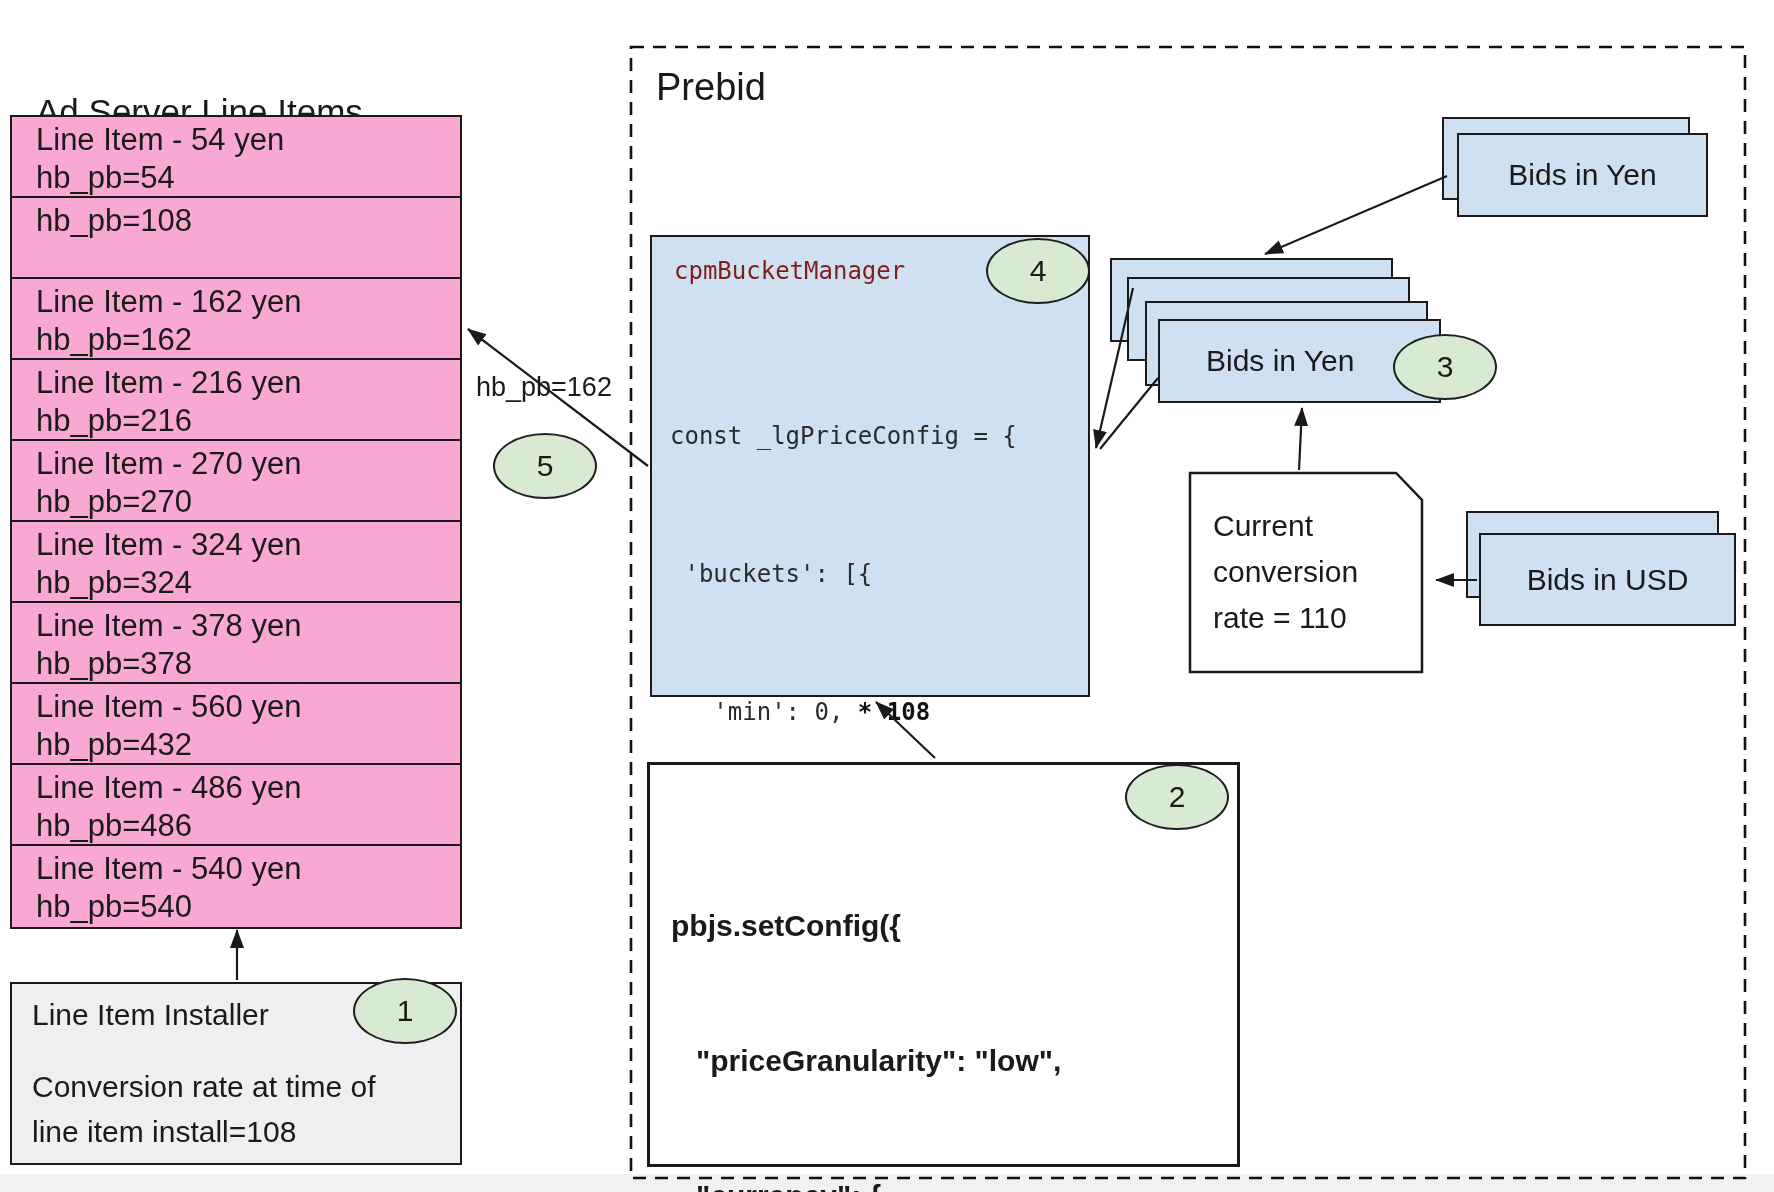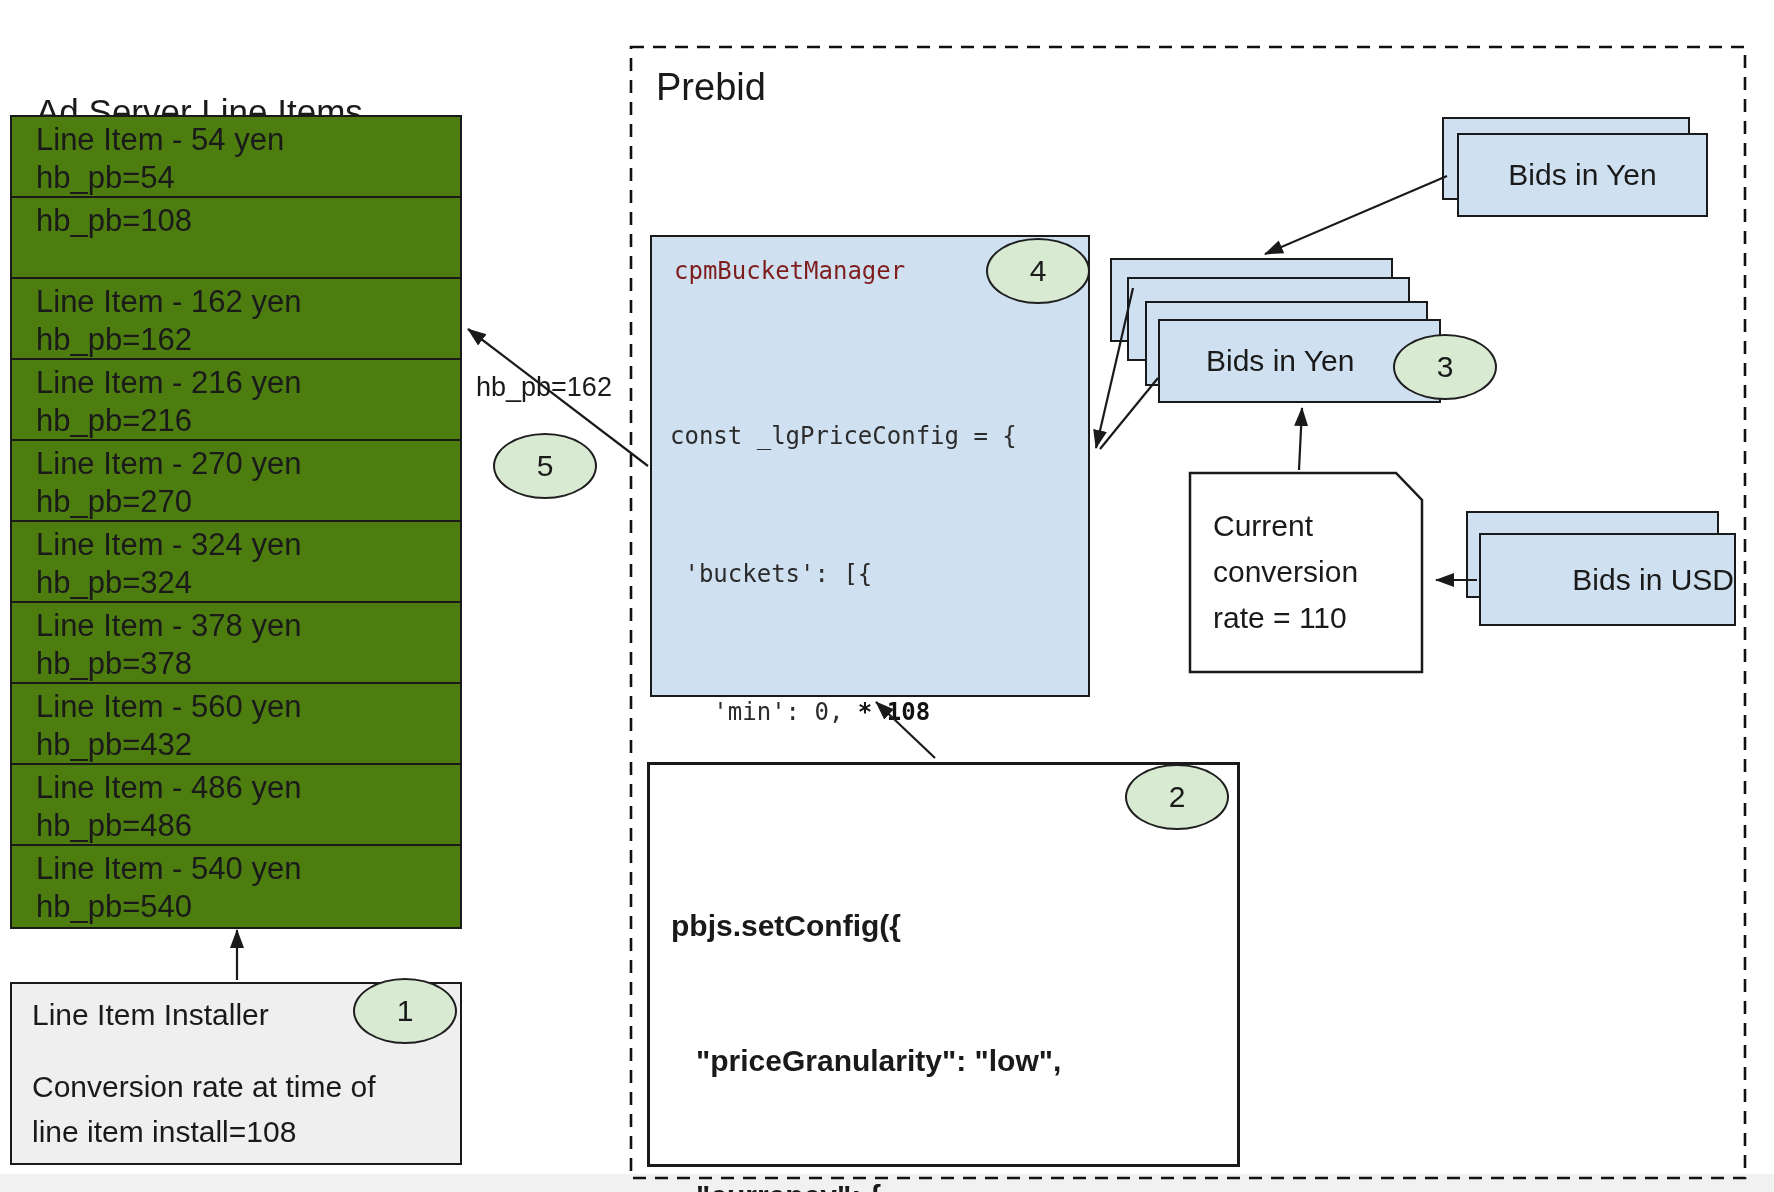--- a/index.html
+++ b/index.html
@@ -6,21 +6,21 @@
   .canvas{
     position:relative;width:1774px;height:1192px;background:#ffffff;
     font-family:"Liberation Sans",sans-serif;color:#1a1a1a;overflow:hidden;
   }
   .box{position:absolute;box-sizing:border-box;border:2px solid #1a1a1a;}
   .bluecard{background:#CFE1F1;}
 
   .bottom-strip{position:absolute;left:0;top:1174px;width:1774px;height:18px;background:#f1f1f1;z-index:0;}
 
   .left-title{position:absolute;left:36px;top:48px;font-size:35px;z-index:2;margin-top:44px;}
-  .li-table{position:absolute;left:10px;top:115px;width:452px;height:814px;background:#4d7c0f;border:2px solid #1a1a1a;box-sizing:border-box;z-index:2;}
+  .li-table{position:absolute;left:10px;top:115px;width:452px;height:814px;background:#f9a8d4;border:2px solid #1a1a1a;box-sizing:border-box;z-index:2;}
   .li-row{height:81px;border-bottom:2px solid #1a1a1a;box-sizing:border-box;padding:4px 0 0 24px;font-size:31px;line-height:38px;}
   .li-row:last-child{border-bottom:none;}
 
   .installer{position:absolute;left:10px;top:982px;width:452px;height:183px;background:#EFEFEF;border:2px solid #1a1a1a;box-sizing:border-box;padding:14px 0 0 20px;font-size:30px;z-index:2;}
   .inst-desc{margin-top:32px;line-height:45px;}
 
   .prebid-title{position:absolute;left:656px;top:66px;font-size:38px;z-index:2;}
 
   .cpm-box{position:absolute;left:650px;top:235px;width:440px;height:462px;background:#CFE1F1;border:2px solid #1a1a1a;box-sizing:border-box;z-index:2;}
   .cpm-label{position:absolute;left:22px;top:20px;font-family:"DejaVu Sans Mono",monospace;font-size:24px;color:#7f1d1d;}
@@ -33,21 +33,21 @@
   .stk{position:absolute;box-sizing:border-box;border:2px solid #1a1a1a;background:#CFE1F1;z-index:2;}
   .stk1{left:1110px;top:258px;width:283px;height:84px;}
   .stk2{left:1127px;top:277px;width:283px;height:84px;}
   .stk3{left:1145px;top:301px;width:283px;height:85px;}
   .stk4{left:1158px;top:319px;width:283px;height:84px;display:flex;align-items:center;padding-left:46px;font-size:30px;}
 
   .tr-back{left:1442px;top:117px;width:248px;height:83px;z-index:2;}
   .tr-front{left:1457px;top:133px;width:251px;height:84px;display:flex;align-items:center;justify-content:center;font-size:30px;z-index:2;}
 
   .usd-back{left:1466px;top:511px;width:253px;height:87px;z-index:2;}
-  .usd-front{left:1479px;top:533px;width:257px;height:93px;display:flex;align-items:center;justify-content:flex-end;font-size:30px;z-index:2;}
+  .usd-front{left:1479px;top:533px;width:257px;height:93px;display:flex;align-items:center;justify-content:center;font-size:30px;z-index:2;}
 
   .conv-text{position:absolute;left:1213px;top:503px;font-size:30px;line-height:46px;z-index:2;}
 
   .badge{position:absolute;width:104px;height:66px;background:#D9EAD3;border:2px solid #1f1f1f;border-radius:50%;display:flex;align-items:center;justify-content:center;font-size:30px;box-sizing:border-box;z-index:10;}
   .b1{left:353px;top:978px;}
   .b2{left:1125px;top:764px;}
   .b3{left:1393px;top:334px;}
   .b4{left:986px;top:238px;}
   .b5{left:493px;top:433px;}
 

